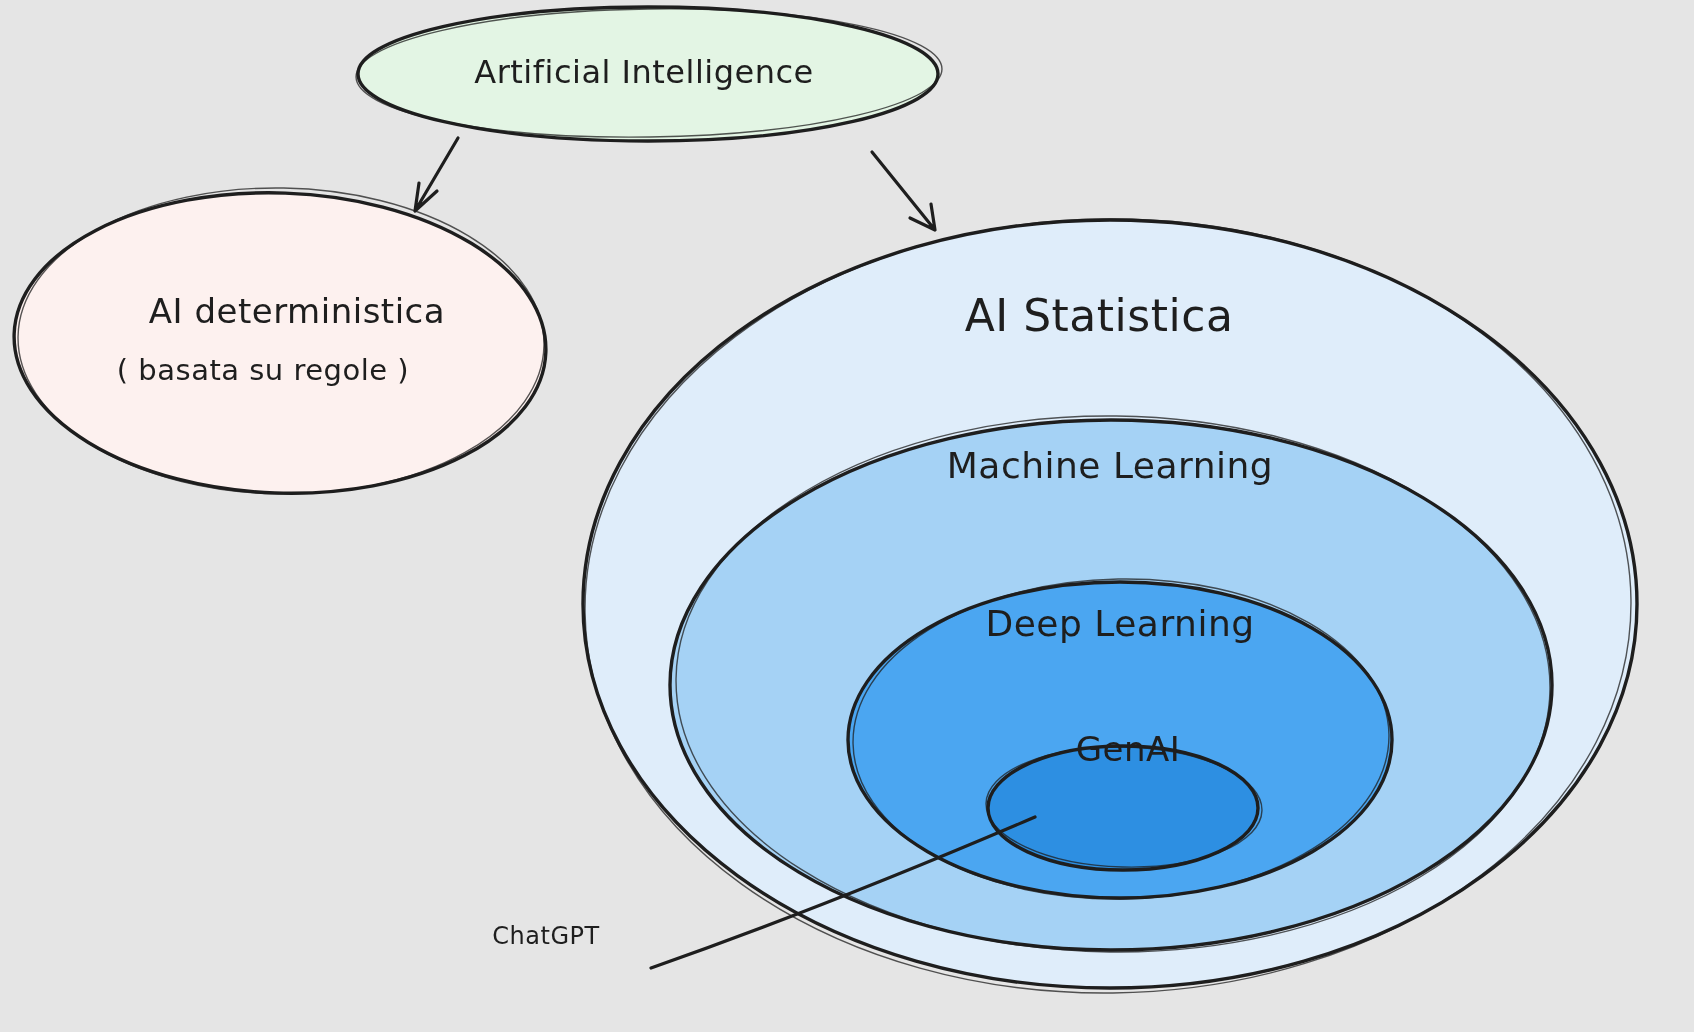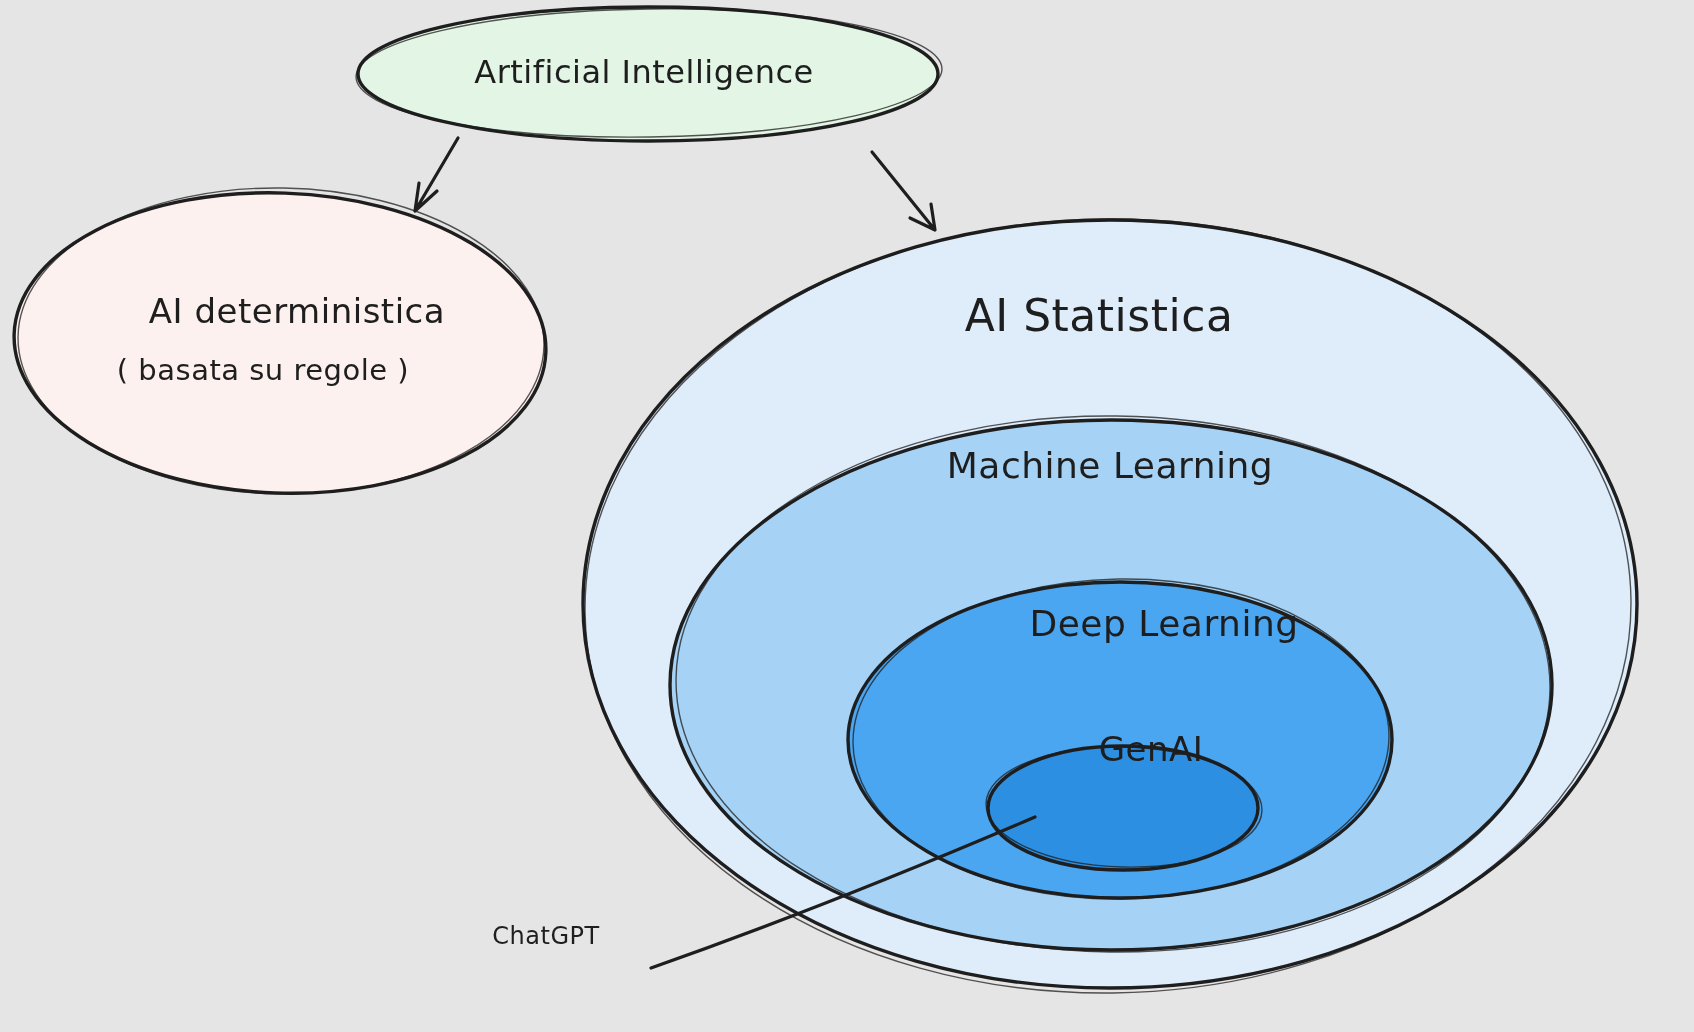--- a/index.html
+++ b/index.html
@@ -94,19 +94,19 @@
   <div class="label" style="left:644px; top:72px; font-size:32px;">Artificial Intelligence</div>
 
   <div class="label" style="left:273px; top:311px; font-size:34px;margin-left:24px;">AI deterministica</div>
 
   <div class="label" style="left:263px; top:370px; font-size:29px;">( basata su regole )</div>
 
   <div class="label" style="left:1099px; top:316px; font-size:44px;">AI Statistica</div>
 
   <div class="label" style="left:1110px; top:466px; font-size:36px;">Machine Learning</div>
 
-  <div class="label" style="left:1120px; top:624px; font-size:36px;margin-left:44px;">Deep Learning</div>
+  <div class="label" style="left:1120px; top:624px; font-size:36px;">Deep Learning</div>
 
-  <div class="label" style="left:1128px; top:749px; font-size:34px;margin-left:23px;">GenAI</div>
+  <div class="label" style="left:1128px; top:749px; font-size:34px;">GenAI</div>
 
   <div class="label" style="left:546px; top:936px; font-size:24px;">ChatGPT</div>
 
 </div>
 
 </body></html>

